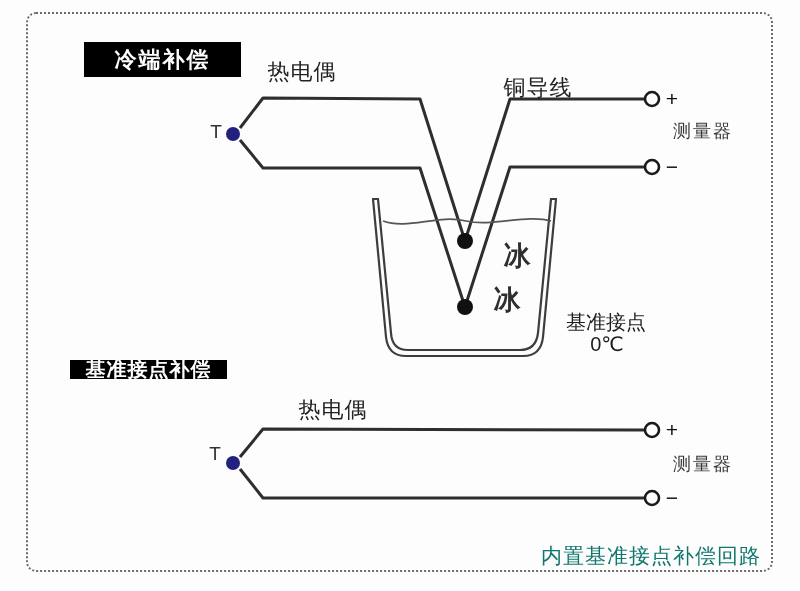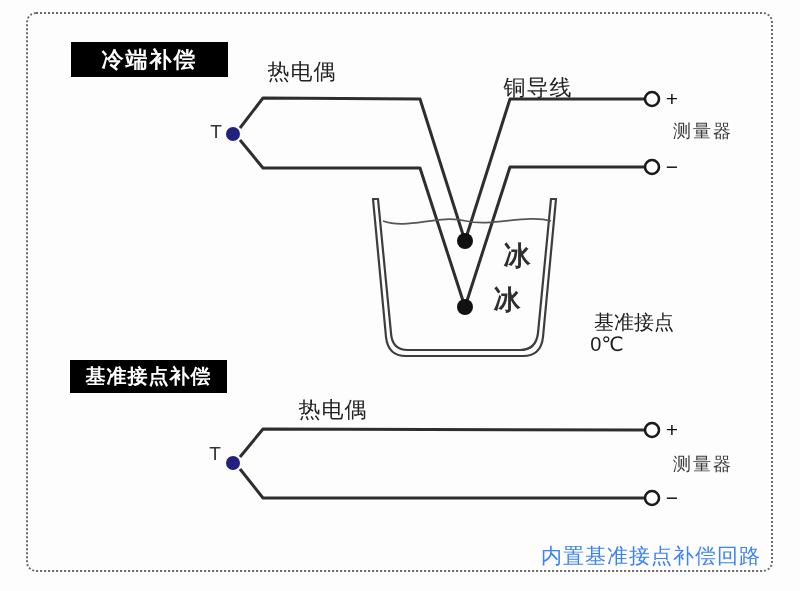--- a/index.html
+++ b/index.html
@@ -44,21 +44,21 @@
     background: #c1c1c1;
     border: 2px solid #262626;
     box-sizing: border-box;
   }
   .meter-text { font-size: 18px; color: #3a3a3a; letter-spacing: 2px; }
   .terminal-sign { font-size: 21px; color: #111; }
   .t-label { font-size: 19px; color: #333; }
   .wire-label { font-size: 22px; letter-spacing: 1px; }
   .ice-char { font-size: 27px; color: #2e2e2e; font-weight: 600; }
   .small-note { font-size: 20px; color: #1d1d1d; }
-  .caption { font-size: 21px; color: #3b82f6; letter-spacing: 1px; }
+  .caption { font-size: 21px; color: #0f766e; letter-spacing: 1px; }
 </style>
 </head>
 <body>
 
 <div class="canvas">
 
   <div class="frame"></div>
 
   <svg class="draw" width="800" height="591" viewBox="0 0 800 591">
 
@@ -85,40 +85,40 @@
 
     <circle cx="233" cy="463" r="7" fill="#22227e"></circle>
 
     <circle cx="652" cy="430" r="7" fill="#fff" stroke="#1a1a1a" stroke-width="2.6"></circle>
     <circle cx="652" cy="498" r="7" fill="#fff" stroke="#1a1a1a" stroke-width="2.6"></circle>
   </svg>
 
   <div class="meter-box" style="left:607px; top:68px; height:134px; z-index:-1;"></div>
   <div class="meter-box" style="left:607px; top:398px; height:135px; z-index:-1;"></div>
 
-  <div class="title-box" style="left:71px; top:42px; width:157px; height:35px; font-size:22px;">冷端补偿</div>
+  <div class="title-box" style="left:84px; top:42px; width:157px; height:35px; font-size:22px;">冷端补偿</div>
 
   <div class="lbl wire-label" style="left:302px; top:72px;">热电偶</div>
 
   <div class="lbl wire-label" style="left:538px; top:88px;">铜导线</div>
 
   <div class="lbl t-label" style="left:216px; top:131px;">T</div>
 
   <div class="lbl meter-text" style="left:703px; top:131px;">测量器</div>
 
   <div class="lbl terminal-sign" style="left:672px; top:98px;">+</div>
   <div class="lbl terminal-sign" style="left:672px; top:166px;">−</div>
 
   <div class="lbl ice-char" style="left:517px; top:256px;">冰</div>
   <div class="lbl ice-char" style="left:507px; top:300px;">冰</div>
 
-  <div class="lbl small-note" style="left:606px; top:322px;margin-left:28px;">基准接点</div>
+  <div class="lbl small-note" style="left:606px; top:322px;">基准接点</div>
   <div class="lbl small-note" style="left:607px; top:344px;">0℃</div>
 
-  <div class="title-box" style="left:70px; top:360px; width:157px; height:33px; font-size:20px; letter-spacing:1px;">基准接点补偿</div>
+  <div class="title-box" style="left:70px; top:360px; width:157px; height:19px; font-size:20px; letter-spacing:1px;">基准接点补偿</div>
 
   <div class="lbl wire-label" style="left:333px; top:410px;">热电偶</div>
 
   <div class="lbl t-label" style="left:215px; top:453px;">T</div>
 
   <div class="lbl meter-text" style="left:703px; top:464px;">测量器</div>
 
   <div class="lbl terminal-sign" style="left:672px; top:429px;">+</div>
   <div class="lbl terminal-sign" style="left:672px; top:497px;">−</div>
 

